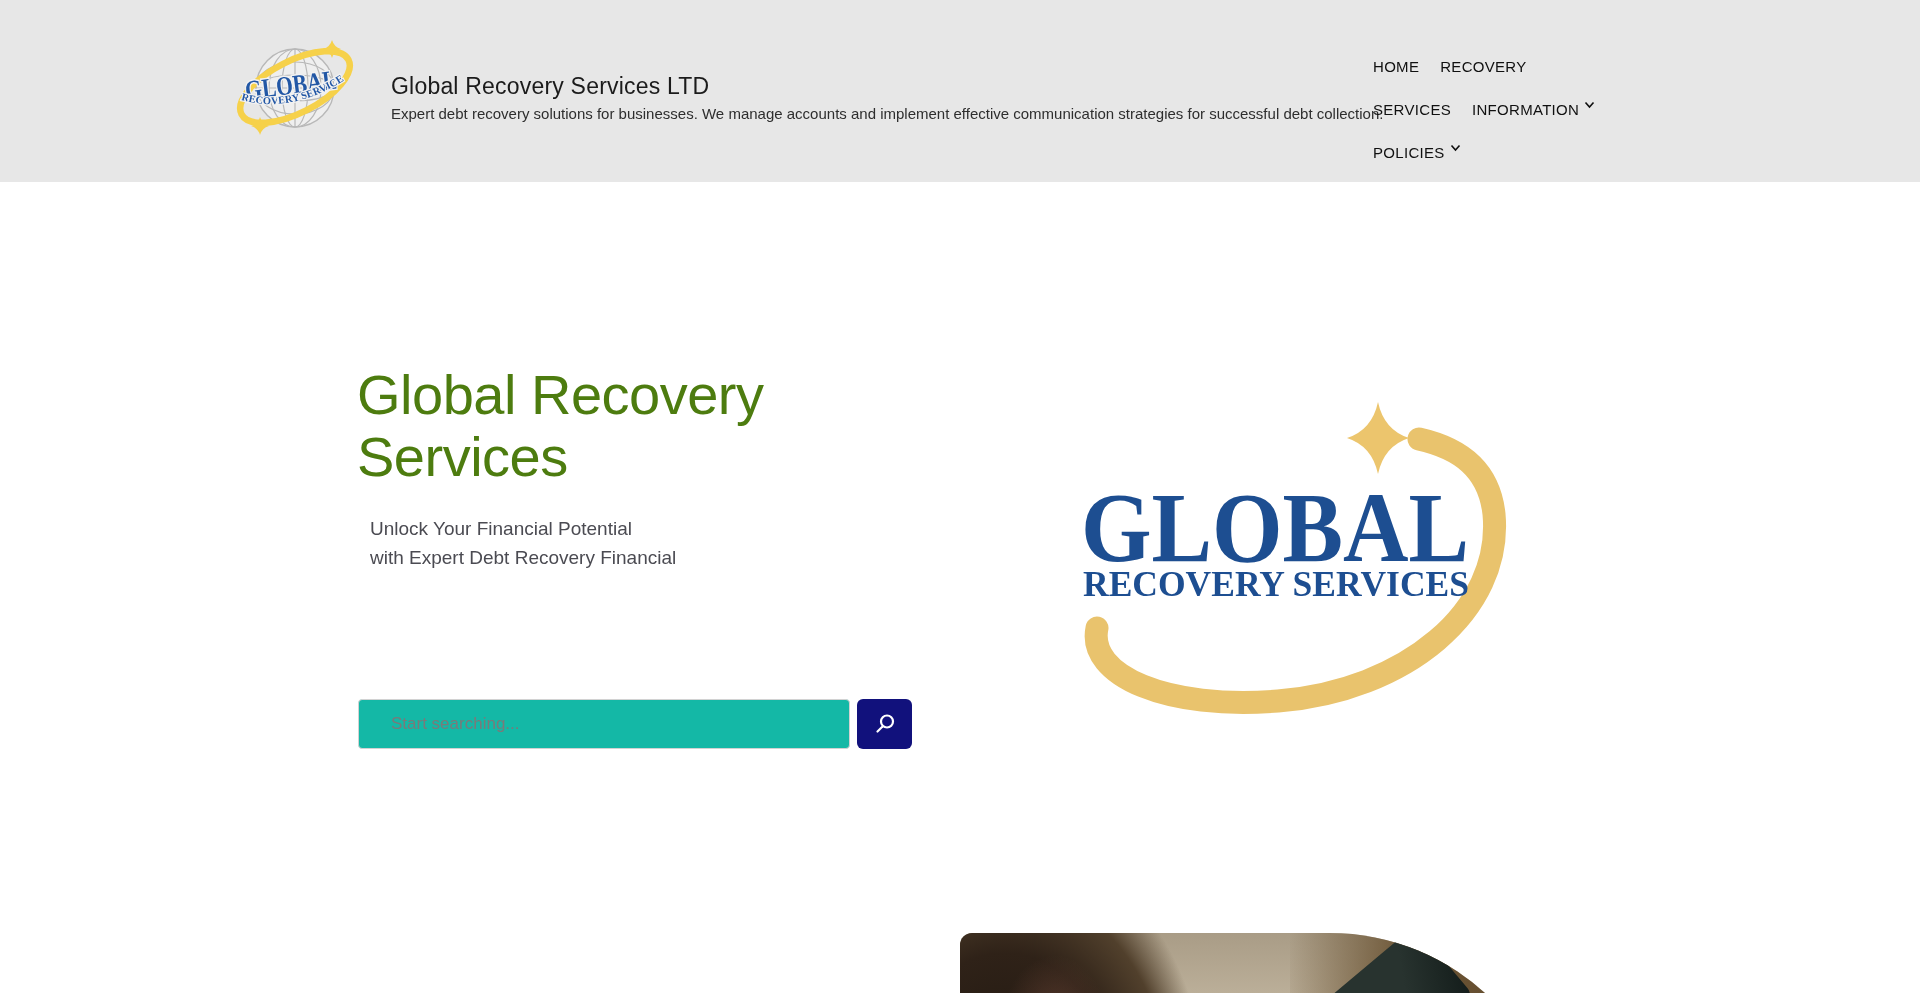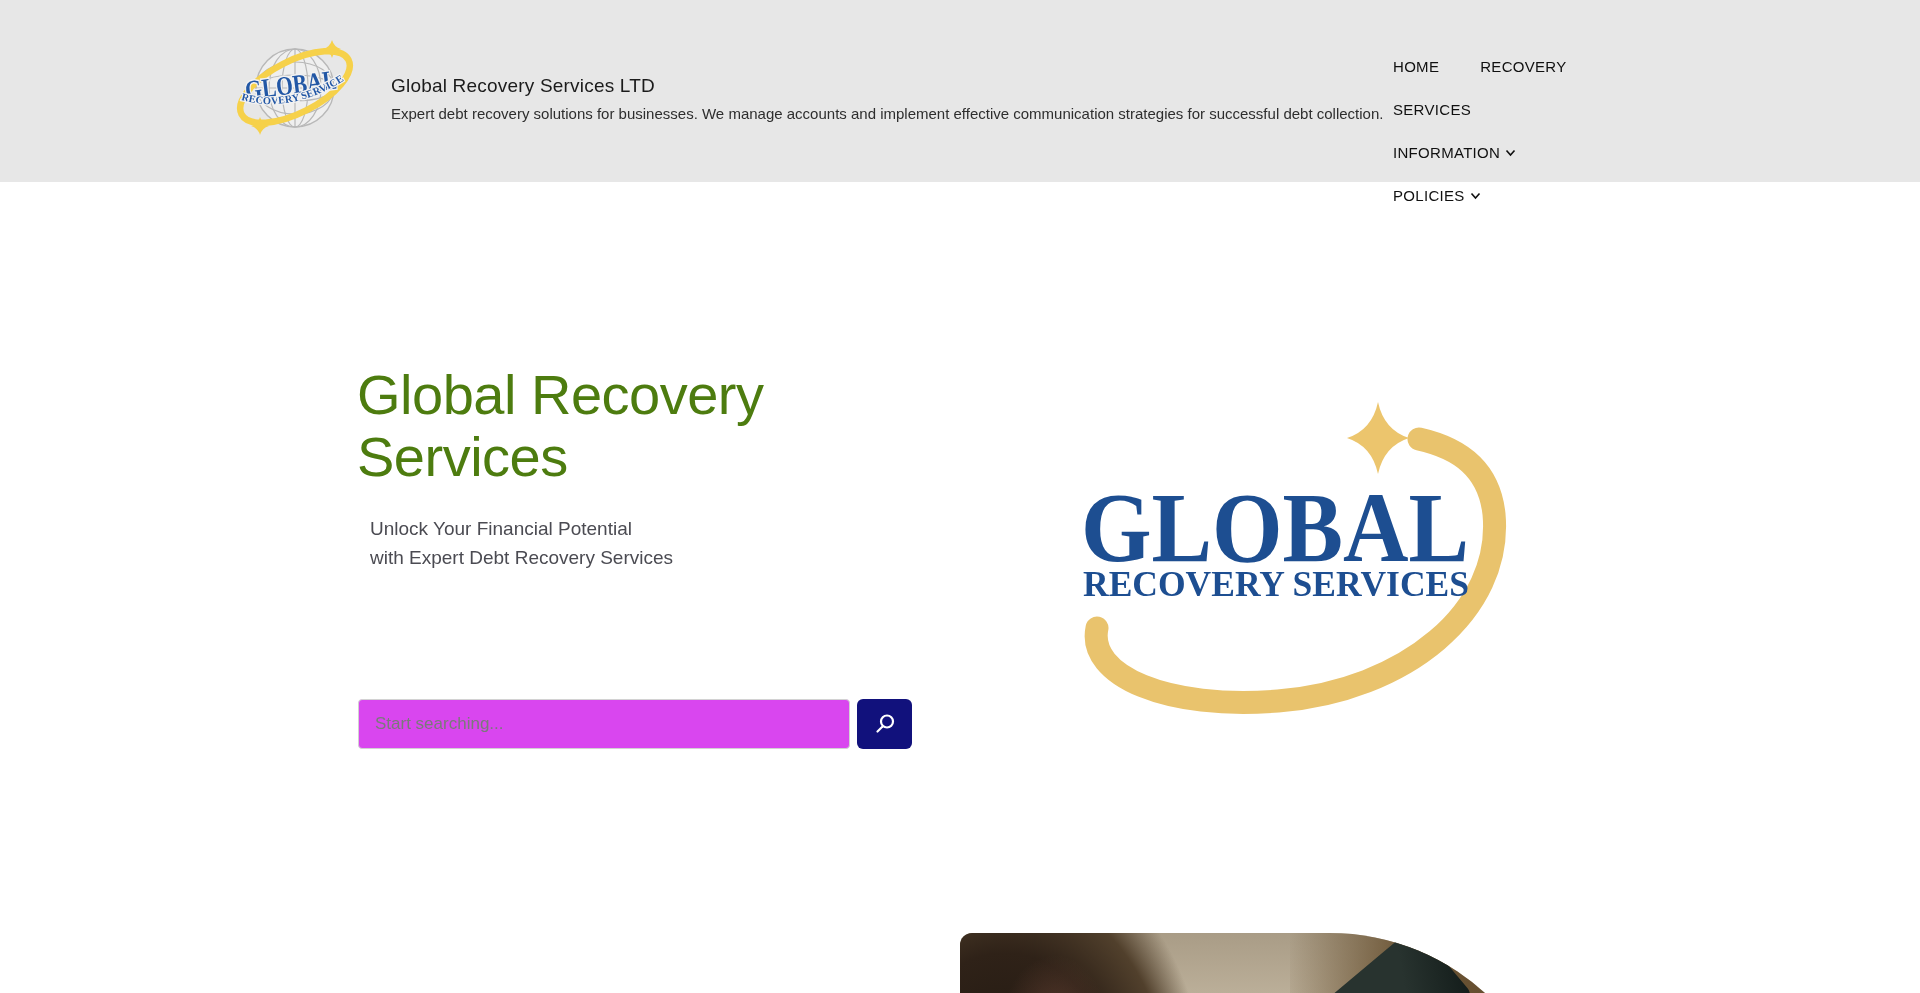--- a/index.html
+++ b/index.html
@@ -10,56 +10,56 @@
   }
 
   
   .site-header {
     position:absolute; left:0; top:0; width:1920px; height:182px;
     background:#e7e7e7;
   }
   .header-logo { position:absolute; left:231px; top:38px; width:132px; height:102px; cursor:pointer; }
   .title-block { position:absolute; left:391px; top:74px; width:990px; }
   .site-title {
-    font-size:19px; font-weight:500; color:#1b1b1b; letter-spacing:.2px;
+    font-size:23px; font-weight:500; color:#1b1b1b; letter-spacing:.2px;
     line-height:24px; cursor:pointer; white-space:nowrap;
   }
   .site-tagline {
     margin-top:6px; font-size:15px; color:#2e2e2e; line-height:19px; white-space:nowrap;
   }
   .main-nav {
     position:absolute; left:1373px; top:58px; width:228px;
     display:flex; flex-wrap:wrap; column-gap:21px; row-gap:25px;
   }
   .nav-item {
-    display:flex; align-items:center; gap:5px;
+    display:flex; align-items:flex-start; gap:5px;
     font-size:15px; font-weight:500; color:#101010; letter-spacing:.3px;
-    text-decoration:none; cursor:pointer; line-height:18px; white-space:nowrap;margin-left:20px;
+    text-decoration:none; cursor:pointer; line-height:18px; white-space:nowrap;
   }
   .chev { display:inline-block; width:11px; height:8px; }
 
   
   .hero-heading {
     position:absolute; left:357px; top:364px; width:620px;
     font-size:56px; line-height:1.11; font-weight:400;
     color:#4d7c0f; letter-spacing:-.5px;
   }
   .hero-paragraph {
     position:absolute; left:358px; top:514px; width:596px;
     font-size:19px; line-height:29px; color:#4b4b52;
   }
   .hero-paragraph .pline { display:block;margin-left:12px; }
   .hero-paragraph .pline.inlinewrap { display:block; }
 
   .search-form { position:absolute; left:358px; top:699px; display:flex; align-items:center; }
   .search-input {
-    width:492px; height:50px; background:#d946ef;
+    width:492px; height:50px; background:#14b8a6;
     border:1px solid #d2d2d2; border-radius:4px;
     font-family:"Liberation Sans",sans-serif;
-    font-size:17px; color:#333; padding:0 16px; outline:none;
+    font-size:17px; color:#333; padding:0 32px; outline:none;
   }
   .search-input::placeholder { color:#7a7a7a; }
   .search-button {
     width:55px; height:50px; margin-left:7px;
     background:#11117c; border:none; border-radius:6px;
     display:flex; align-items:center; justify-content:center; cursor:pointer;
   }
 
   
   .hero-logo-large { position:absolute; left:1073px; top:398px; width:464px; height:330px; }
@@ -144,21 +144,21 @@
     </a>
   </nav>
 </header>
 
 <main>
 
   <h1 class="hero-heading">Global Recovery Services</h1>
 
   <p class="hero-paragraph">
     <span class="pline">Unlock Your Financial Potential</span>
-    <span class="pline">with Expert Debt Recovery Services</span>
+    <span class="pline">with Expert Debt Recovery Financial</span>
   </p>
 
   <form class="search-form">
     <input class="search-input" type="text" placeholder="Start searching..." style="">
     <button class="search-button" type="submit" aria-label="Search">
       <svg width="24" height="24" viewBox="0 0 24 24">
         <circle cx="14" cy="9.5" r="6" fill="none" stroke="#ffffff" stroke-width="2.2"></circle>
         <line x1="9.5" y1="14.5" x2="4.5" y2="19.5" stroke="#ffffff" stroke-width="2.2" stroke-linecap="round"></line>
       </svg>
     </button>

